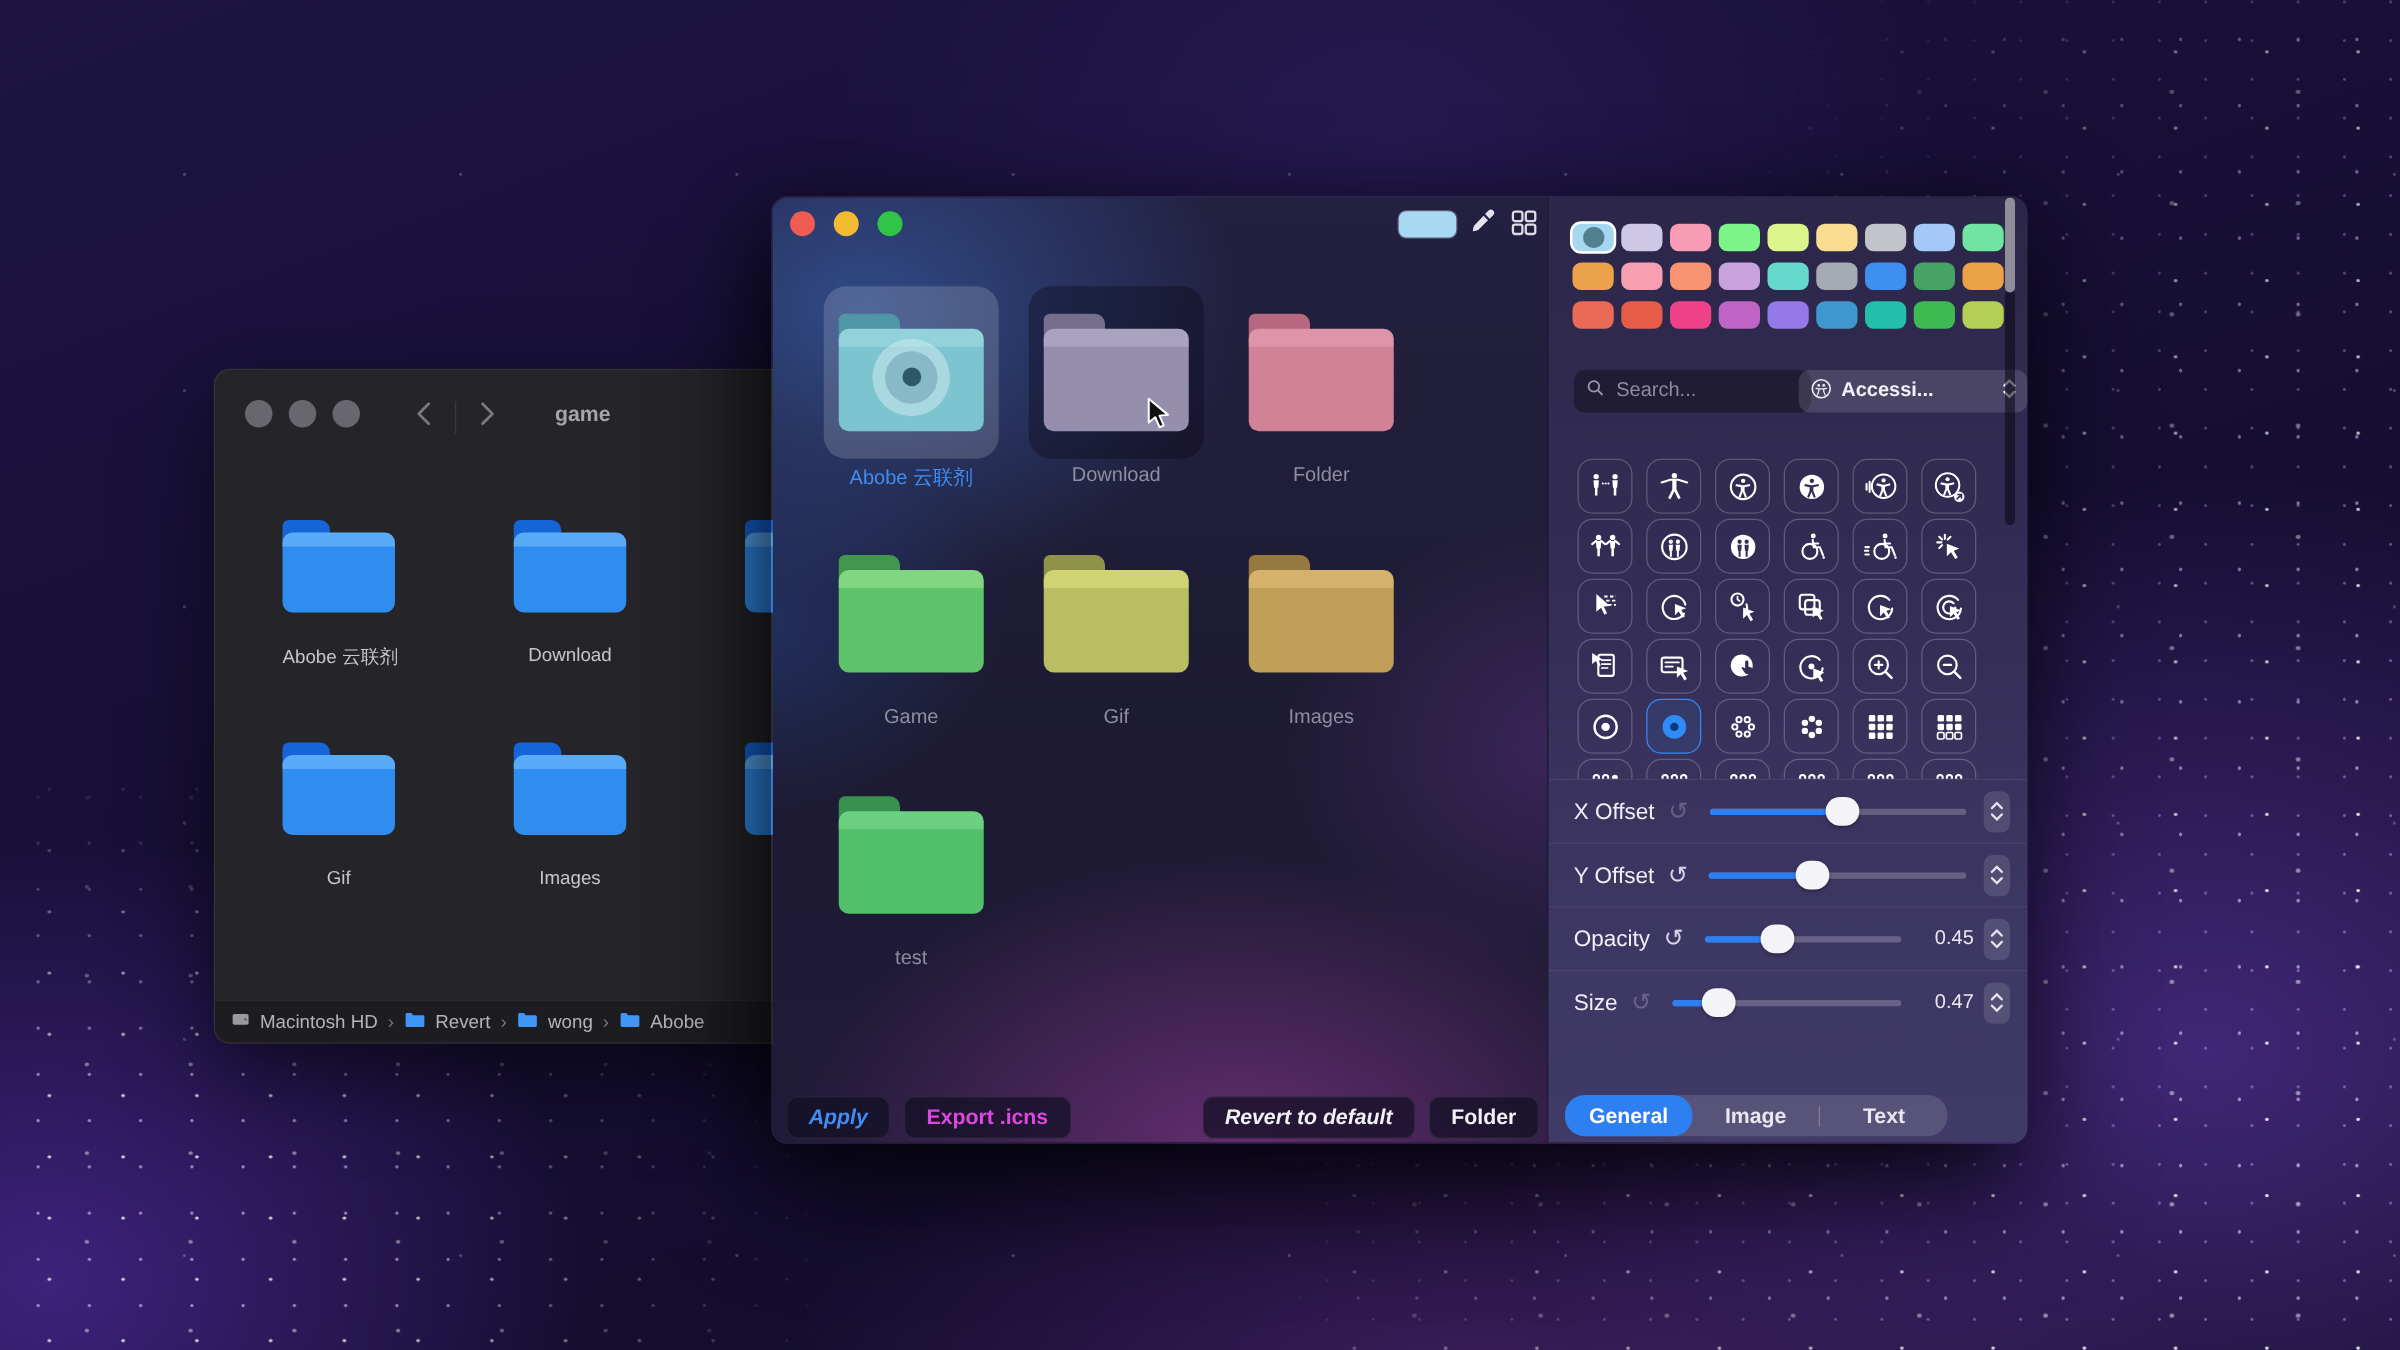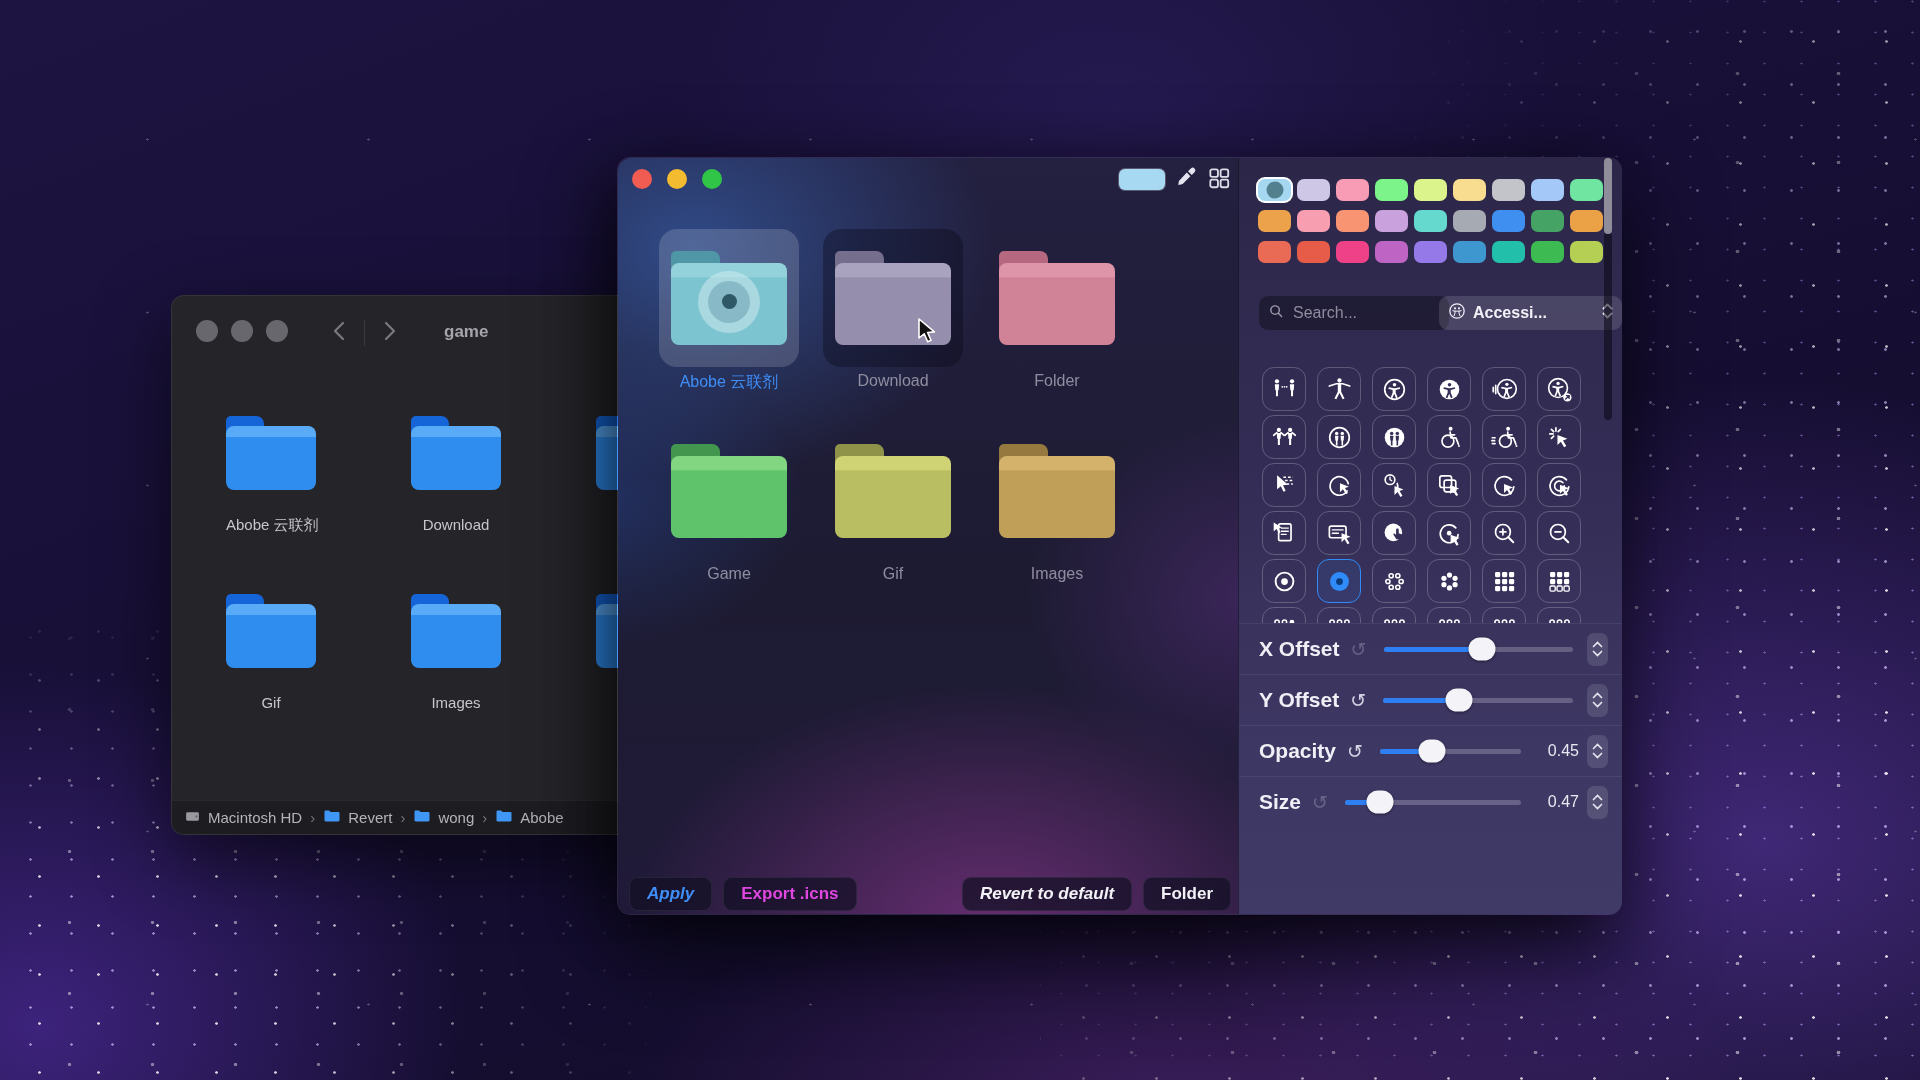--- a/index.html
+++ b/index.html
@@ -126,21 +126,21 @@
      border:1.5px solid rgba(255,255,255,.22);color:#fff;
      display:flex;align-items:center;justify-content:center;}
   .icell.sel{border-color:#2e8bf7;color:#2e8bf7;background:rgba(46,139,247,.10);}
   .icell svg{width:27px;height:27px;}
   #scrollTrack{position:absolute;right:10px;top:74px;width:8px;height:188px;border-radius:4px;background:rgba(8,6,18,.55);}
   #scrollThumb{position:absolute;right:10px;top:0px;width:8px;height:76px;border-radius:4px;background:#8f8d99;}
 
   #sliders{position:absolute;left:0;top:465px;width:383px;}
   .srow{height:50px;display:flex;align-items:center;padding:0 14px 0 20px;gap:8px;
         border-top:1px solid rgba(255,255,255,.07);}
-  .srow .slabel{font-size:21px;font-weight:bold;color:#f0eff6;white-space:nowrap;}
+  .srow .slabel{font-size:18px;font-weight:normal;color:#f0eff6;white-space:nowrap;}
   .srow .reset{font-size:19px;color:#d6d4e4;width:22px;text-align:center;}
   .srow .reset.dim{opacity:.28;}
   .track{position:relative;flex:1;height:5px;border-radius:3px;background:rgba(255,255,255,.22);margin:0 6px;}
   .track .fill{position:absolute;left:0;top:0;bottom:0;border-radius:3px;background:#2e7ff2;}
   .track .thumb{position:absolute;top:50%;transform:translate(-50%,-50%);width:27px;height:23px;
       border-radius:12px;background:#f4f3f8;box-shadow:0 1px 3px rgba(0,0,0,.4);}
   .sval{width:44px;text-align:right;font-size:16px;color:#e9e8f0;}
   .stepper{width:21px;height:33px;border-radius:7px;background:rgba(255,255,255,.12);
       display:flex;flex-direction:column;align-items:center;justify-content:center;gap:2px;color:#e5e4ee;}
 
@@ -341,20 +341,29 @@
           </div>
           <div class="a-cell">
             <div class="tile">
               <div class="folder size-app" style="--tab: #96793f; --lip: #d4b26c; --base: #c09f58;">
                 <div class="tab"></div>
                 <div class="fbody"></div>
               </div>
             </div>
             <div class="flabel">Images</div>
           </div>
+          <div class="a-cell">
+            <div class="tile">
+              <div class="folder size-app" style="--tab: #37914f; --lip: #6bd080; --base: #52bf6a;">
+                <div class="tab"></div>
+                <div class="fbody"></div>
+              </div>
+            </div>
+            <div class="flabel">test</div>
+          </div>
         </div>
       <div id="appFooter">
           <div class="fbtn" style="color: rgb(63, 142, 247); font-style: italic;">Apply</div>
           <div class="fbtn" style="color: rgb(224, 70, 224);">Export .icns</div>
           <div class="fbtn push" style="color: rgb(242, 241, 246);">Revert to default</div>
           <div class="fbtn" style="color: rgb(242, 241, 246);">Folder</div>
         </div>
     </div>
 
     <div id="panel">
@@ -781,20 +790,26 @@
             <div class="stepper">
               <svg width="11" height="7" viewBox="0 0 11 7">
                 <path d="M1.5 5.5L5.5 1.5l4 4" stroke="#e5e4ee" stroke-width="1.7" fill="none" stroke-linecap="round"></path>
               </svg>
               <svg width="11" height="7" viewBox="0 0 11 7">
                 <path d="M1.5 1.5l4 4 4-4" stroke="#e5e4ee" stroke-width="1.7" fill="none" stroke-linecap="round"></path>
               </svg>
             </div>
           </div>
         </div>
+      <div id="tabs">
+          <div class="tab active">General</div>
+          <div class="tab">Image</div>
+          <div class="tabdiv"></div>
+          <div class="tab">Text</div>
+        </div>
     </div>
   </div>
 
   <div id="cursor">
     <svg width="26" height="28" viewBox="0 0 26 28">
         <path d="M2 1l0 19 5.2-4.2 3.5 8 3.3-1.5-3.4-7.8 6.8-.6z" fill="#111" stroke="#fff" stroke-width="1.6" stroke-linejoin="round"></path>
       </svg>
   </div>
 </div>
 

